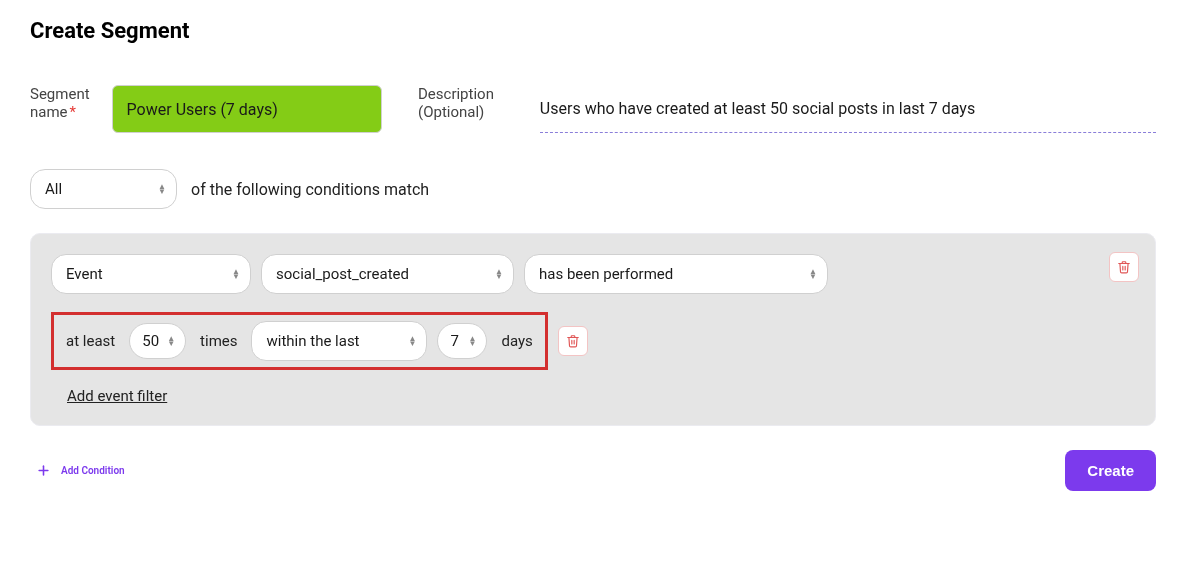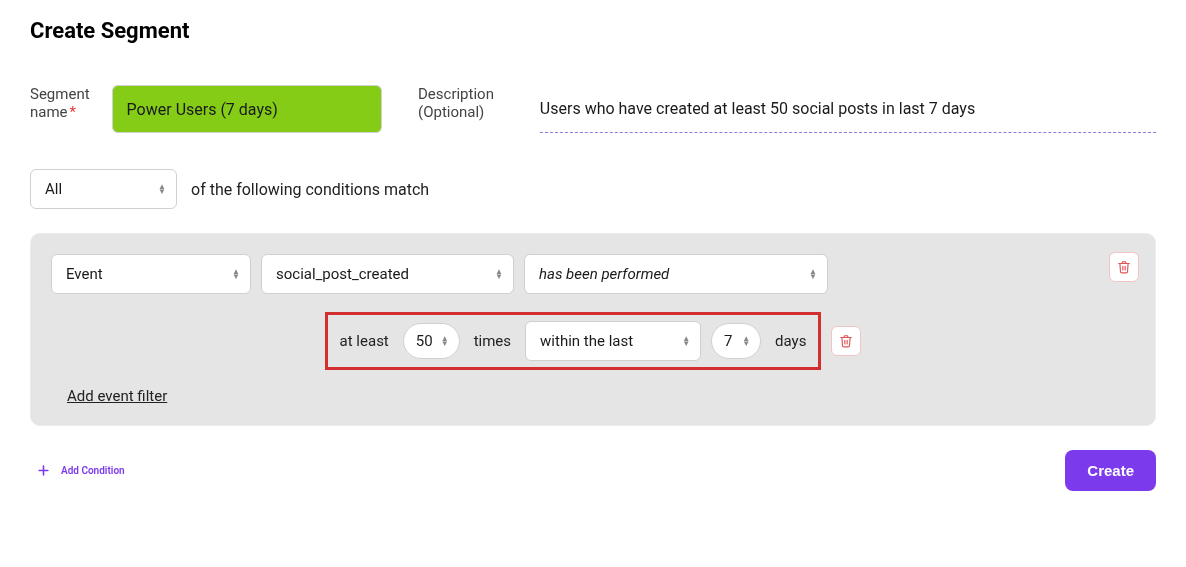--- a/index.html
+++ b/index.html
@@ -51,21 +51,21 @@
       align-items: center;
       gap: 14px;
       margin-bottom: 24px;
     }
     .cond-text { font-size: 16px; color: #222; }
     .select {
       position: relative;
       display: inline-flex;
       align-items: center;
       border: 1px solid #d0d0d0;
-      border-radius: 6px;
+      border-radius: 15px;
       background: #fff;
       padding: 10px 34px 10px 14px;
       font-size: 15px;
       color: #1a1a1a;
       min-width: 140px;
       cursor: pointer;
     }
     .select.sm { min-width: 0; padding-right: 28px; }
     .caret {
       position: absolute;
@@ -165,21 +165,21 @@
       color: #fff;
       border: none;
       border-radius: 8px;
       padding: 12px 22px;
       font-size: 15px;
       font-weight: 600;
       cursor: pointer;
     }
     .w-event { width: 200px; }
     .w-eventname { width: 253px; }
-    .w-performed { width: 304px; font-style: italic; }
+    .w-performed { width: 304px; }
     .w-within { width: 176px; }
   </style>
 </head>
 <body>
 
 <h1 class="page-title">Create Segment</h1>
 
 <div class="row">
   <div class="field field-name">
     <label class="label">
@@ -232,21 +232,21 @@
     </div>
     <div class="select w-performed">
       <span>has been performed</span>
       <span class="caret">
           <span>▲</span>
           <span>▼</span>
         </span>
     </div>
   </div>
 
-  <div style="display:flex;align-items:center;gap:10px;margin-bottom:16px;justify-content:center;">
+  <div style="display:flex;align-items:center;gap:10px;margin-bottom:16px;">
     <div class="highlight-box" style="margin-bottom:0;">
       <span class="static-lbl">at least</span>
       <div class="spin">
         <span>50</span>
         <span class="caret">
             <span>▲</span>
             <span>▼</span>
           </span>
       </div>
       <span class="static-lbl">times</span>

